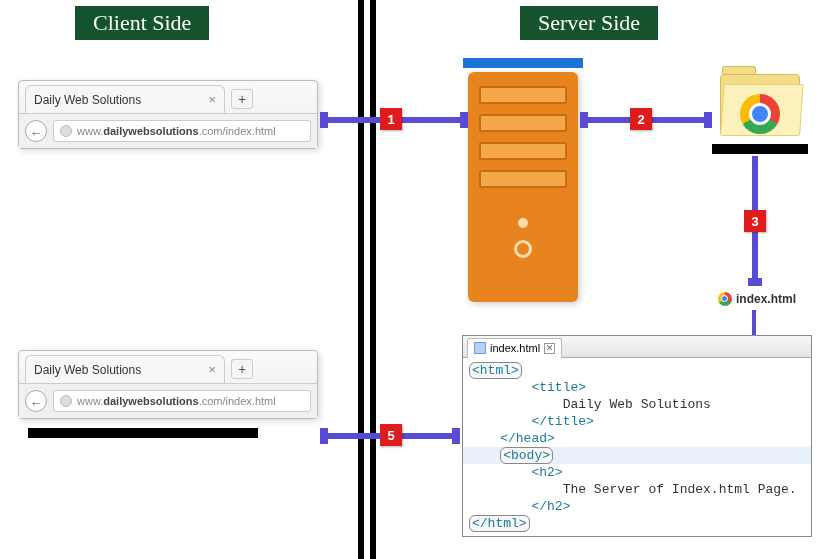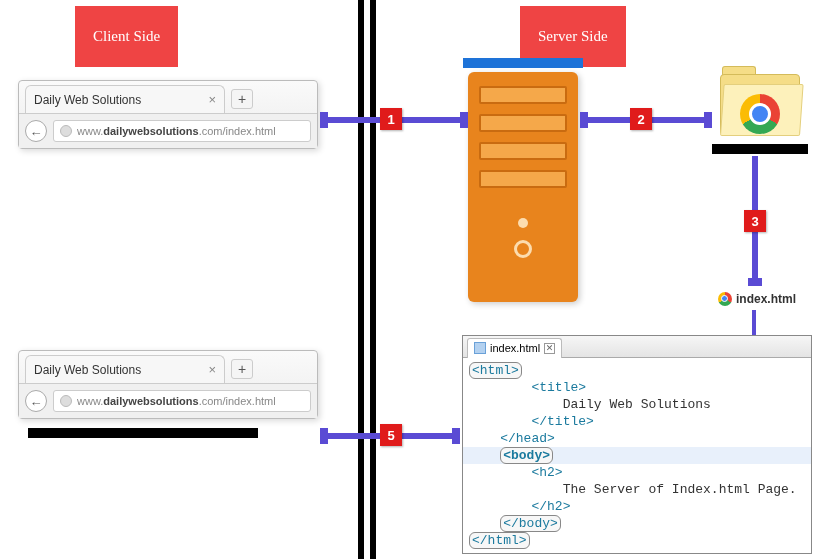--- a/index.html
+++ b/index.html
@@ -1,18 +1,18 @@
 <!DOCTYPE html>
 <html><head>
 <meta charset="utf-8">
 <style>
   * { box-sizing: border-box; margin: 0; padding: 0; }
   body { font-family: Arial, sans-serif; width: 840px; height: 559px; position: relative; background: #fff; overflow: hidden; }
   .abs { position: absolute; }
-  .header-label { background: #ef4444; color: #fff; font-size: 15px; padding: 22px 18px; font-family: 'Comic Sans MS', cursive; }
+  .header-label { background: #14532d; color: #fff; font-size: 22px; padding: 4px 18px; font-family: 'Comic Sans MS', cursive; }
   .divider { width: 6px; height: 100%; background: #000; }
   .browser-win {
     width: 300px; border: 1px solid #bbb; border-radius: 4px;
     background: linear-gradient(to bottom, #fafafa, #ececec);
     box-shadow: 2px 2px 6px rgba(0,0,0,0.15);
   }
   .tab-row { display: flex; align-items: center; padding: 4px 4px 0 6px; }
   .tab {
     display: flex; align-items: center; justify-content: space-between;
     width: 200px; height: 28px; background: #f7f7f7;
@@ -96,21 +96,21 @@
     display: flex; align-items: center; gap: 4px; font-family: Arial; font-size: 11px;
     padding: 2px 6px; background: #fff; border: 1px solid #bbb; border-bottom: none;
     border-radius: 3px 3px 0 0; height: 20px; margin-top: 2px;
   }
   .code-tab .ico { width: 12px; height: 12px; background: #b3d1f0; border: 1px solid #6aa1d8; display: inline-block; }
   .code-tab .x { width: 11px; height: 11px; border: 1px solid #999; font-size: 9px; line-height: 9px; text-align: center; color: #666; }
   .code-body { padding: 4px 6px; line-height: 17px; }
   .code-body .ln { white-space: pre; }
   .tag { color: #1b7a9e; border-radius: 6px; }
   .boxed-tag { border: 1px solid #888; padding: 0 2px; background: #f7f7f7; }
-  .hl-line { background: #e8f0fb; display: block; margin: 0 -6px; padding: 0 6px; font-weight: bold; }
+  .hl-line { background: #e8f0fb; display: block; margin: 0 -6px; padding: 0 6px; }
   .text-content { color: #333; }
   .arrow-down {
     width: 0; height: 0; border-left: 8px solid transparent; border-right: 8px solid transparent;
     border-top: 14px solid #5a4bd4;
   }
   .blue-cap { background: #1e73d8; height: 10px; }
 </style>
 </head>
 <body>
 
@@ -218,16 +218,15 @@
   <div class="code-body">
     <div class="ln"><span class="tag boxed-tag">&lt;html&gt;</span></div>
     <div class="ln">        <span class="tag">&lt;title&gt;</span></div>
     <div class="ln">            <span class="text-content">Daily Web Solutions</span></div>
     <div class="ln">        <span class="tag">&lt;/title&gt;</span></div>
     <div class="ln">    <span class="tag">&lt;/head&gt;</span></div>
     <div class="ln hl-line">    <span class="tag boxed-tag">&lt;body&gt;</span></div>
     <div class="ln">        <span class="tag">&lt;h2&gt;</span></div>
     <div class="ln">            <span class="text-content">The Server of Index.html Page.</span></div>
     <div class="ln">        <span class="tag">&lt;/h2&gt;</span></div>
-    <div class="ln">    <span class="tag boxed-tag">&lt;/body&gt;</span></div>
     <div class="ln"><span class="tag boxed-tag">&lt;/html&gt;</span></div>
   </div>
 </div>
 
 </body></html>

